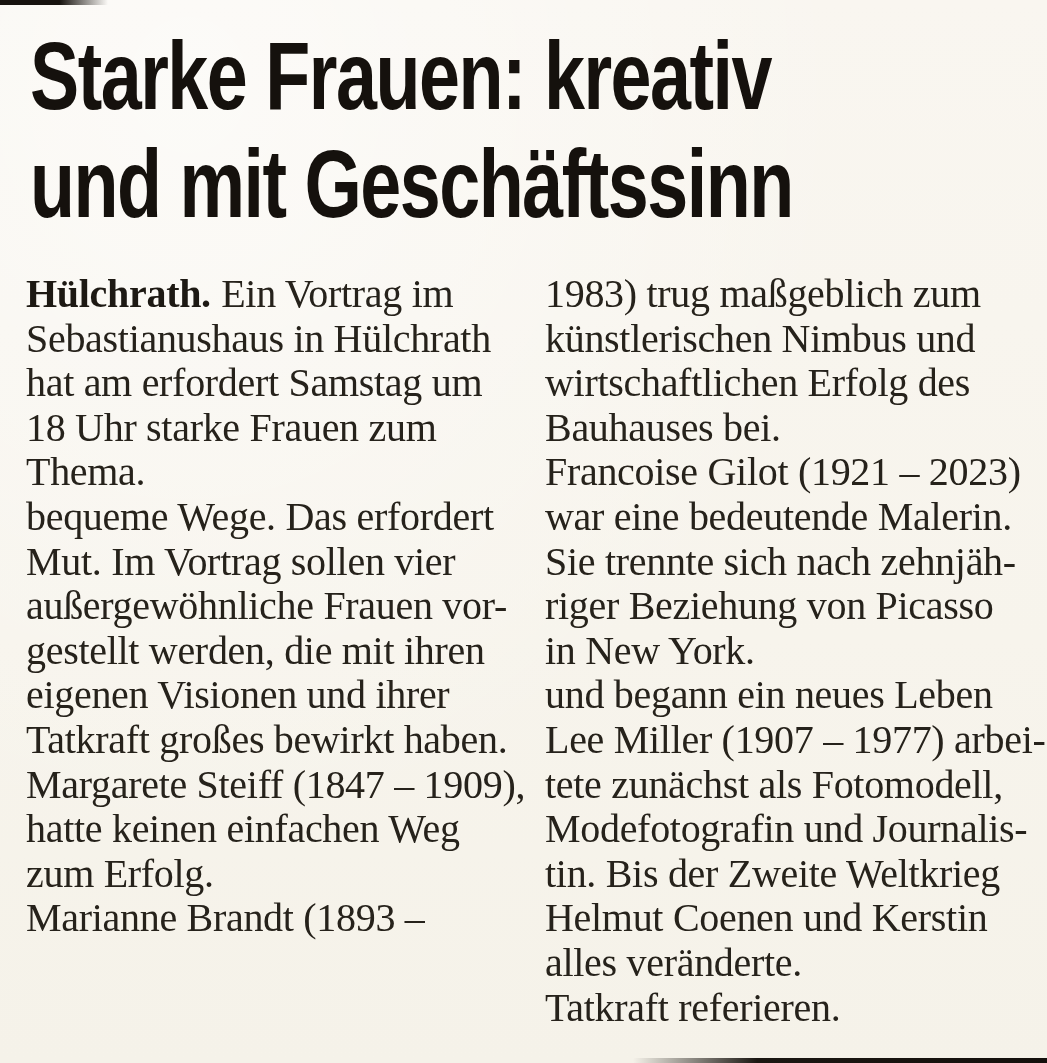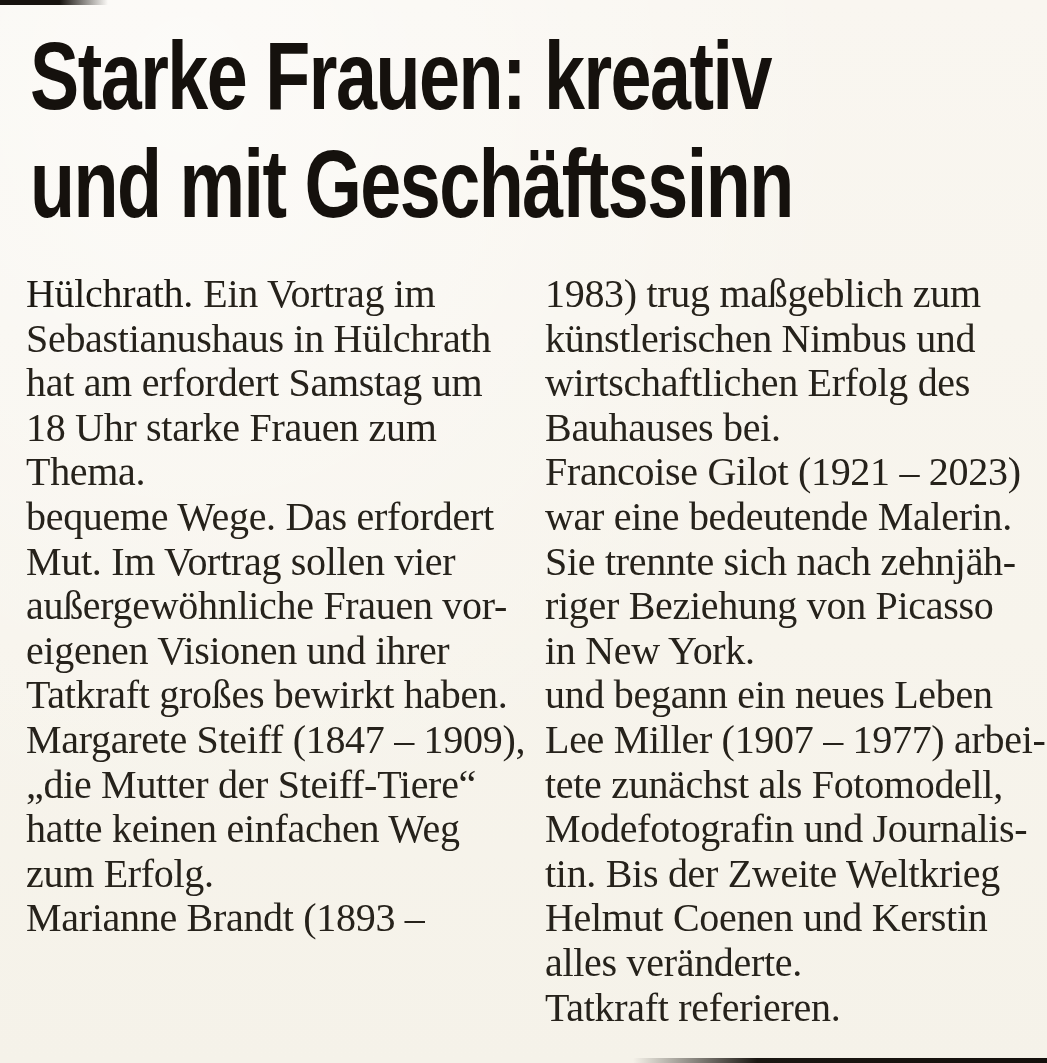--- a/index.html
+++ b/index.html
@@ -58,21 +58,21 @@
     letter-spacing: -0.3px;
     color: #26221b;
   }
 
   .col-left  { width: 495px; }
   .col-right { width: 494px; }
 
   .line { white-space: nowrap; height: 44.6px; }
 
   .dateline {
-    font-weight: 400;
+    font-weight: 700;
     margin-right: 0.26em;
     color: #1d1913;
   }
 </style>
 </head>
 <body>
 
 <div class="rule-top"></div>
 
 <div class="headline">
@@ -86,24 +86,24 @@
       <span class="dateline">Hülchrath.</span><span>Ein Vortrag im</span>
     </div>
     <div>
         <div class="line">Sebastianushaus in Hülchrath</div>
         <div class="line">hat am erfordert Samstag um</div>
         <div class="line">18 Uhr starke Frauen zum</div>
         <div class="line">Thema.</div>
         <div class="line">bequeme Wege. Das erfordert</div>
         <div class="line">Mut. Im Vortrag sollen vier</div>
         <div class="line">außergewöhnliche Frauen vor-</div>
+        <div class="line">gestellt werden, die mit ihren</div>
         <div class="line">eigenen Visionen und ihrer</div>
         <div class="line">Tatkraft großes bewirkt haben.</div>
         <div class="line">Margarete Steiff (1847 – 1909),</div>
-        <div class="line">„die Mutter der Steiff-Tiere“</div>
         <div class="line">hatte keinen einfachen Weg</div>
         <div class="line">zum Erfolg.</div>
         <div class="line">Marianne Brandt (1893 –</div>
       </div>
   </div>
   <div class="col-right">
     <div>
         <div class="line">1983) trug maßgeblich zum</div>
         <div class="line">künstlerischen Nimbus und</div>
         <div class="line">wirtschaftlichen Erfolg des</div>

